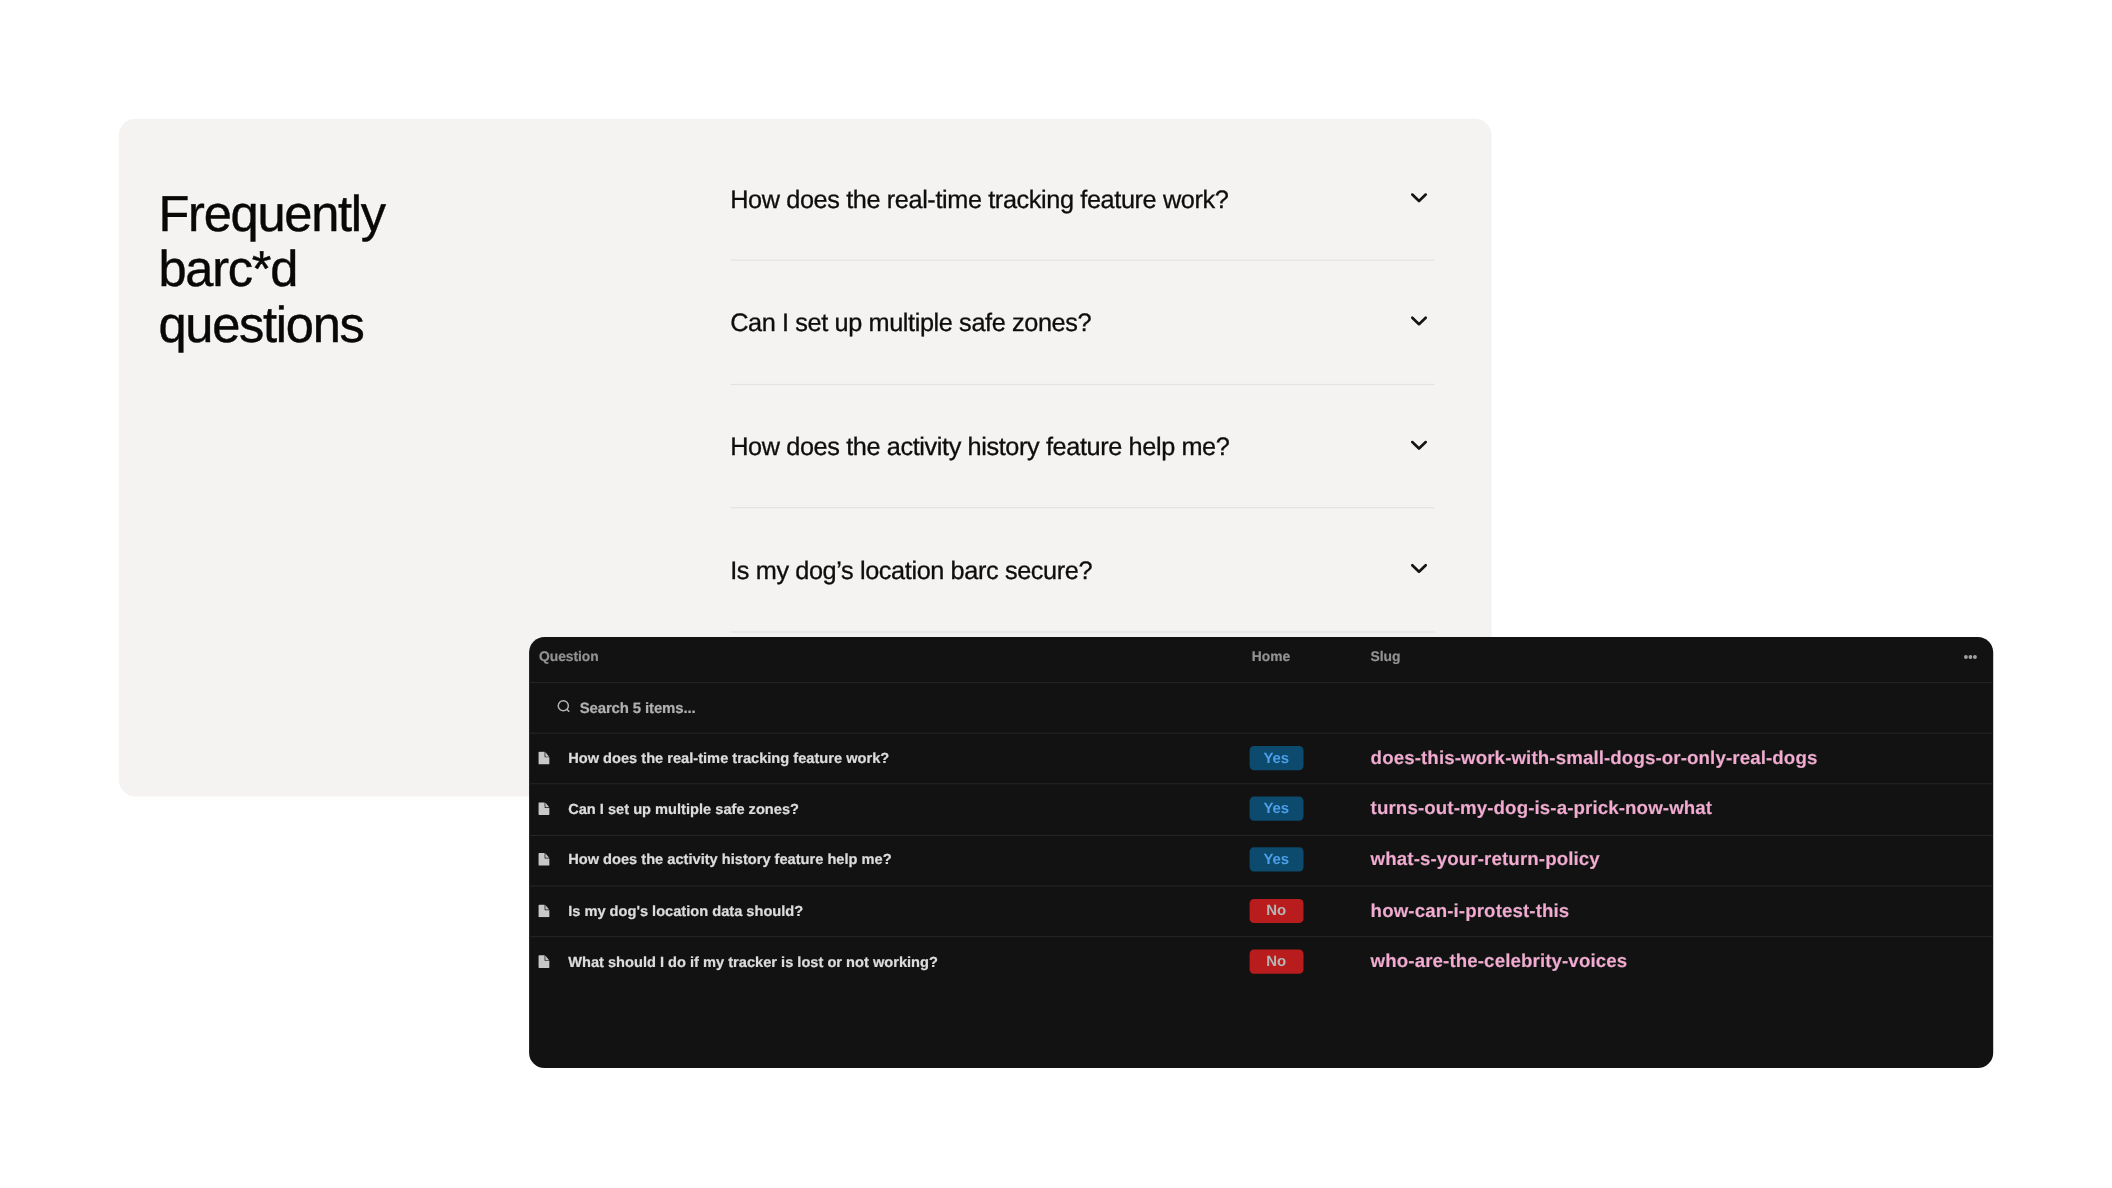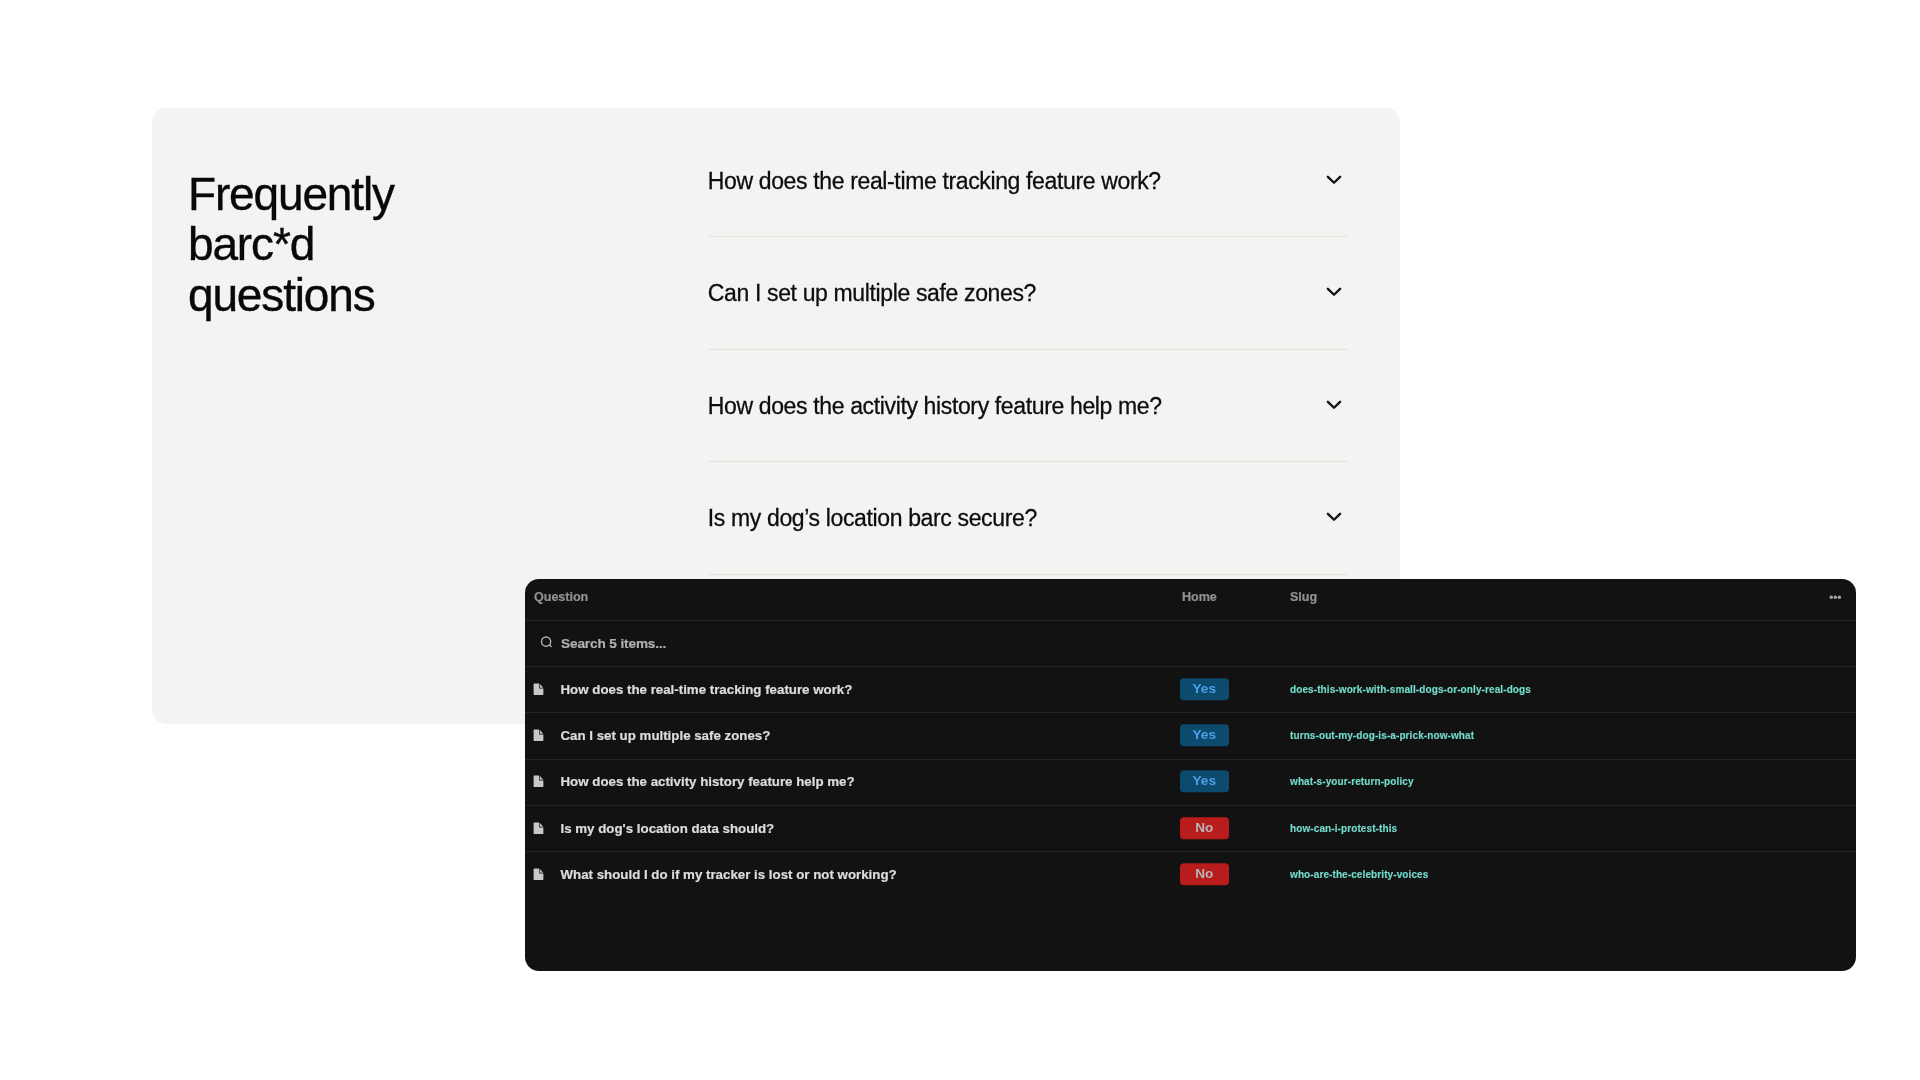--- a/index.html
+++ b/index.html
@@ -1,19 +1,19 @@
 <!DOCTYPE html>
 <html><head>
 <meta charset="utf-8">
 <title>FAQ</title>
 <style>
   * { box-sizing: border-box; margin: 0; padding: 0; }
   html, body { width: 1920px; height: 1080px; background: #ffffff; }
   body { font-family: "Liberation Sans", sans-serif; -webkit-font-smoothing: antialiased; overflow: hidden; }
-  .stage { position: relative; width: 1616px; height: 1080px; background:#fff;margin-left:44px; }
+  .stage { position: relative; width: 1616px; height: 1080px; background:#fff; }
 
   
   .faq-card {
     position: absolute; left: 108px; top: 108px; width: 1248px; height: 616px;
     background: #f4f3f1; border-radius: 15px;
   }
   .faq-heading {
     position: absolute; left: 36px; top: 60.5px; width: 420px;
     font-size: 46px; line-height: 50.7px; letter-spacing: -1.15px;
     color: #080808; font-weight: 400; white-space: pre-line; -webkit-text-stroke: 0.38px #080808;
@@ -29,28 +29,28 @@
     position: absolute; left: 481px; top: 579px; width: 1331px; height: 392px;
     background: #121212; border-radius: 14px; overflow: hidden;
     color: #e9e9e9;
     font-weight: bold;
   }
   .cms-head { position: relative; height: 40.5px; }
   .cms-head .hcell { position: absolute; top: 11.2px; font-size: 12.6px; color: #929292; letter-spacing: -0.04px; -webkit-text-stroke: 0.2px #929292; }
   .cms-dots { position: absolute; left: 1297px; top: 8px; width: 26px; height: 16px; }
   
   .sep { height: 1px; background: #242424; }
-  .cms-search { height: 45.5px; display: flex; align-items: center; padding-left: 14px; }
+  .cms-search { height: 45.5px; display: flex; align-items: center; padding-left: 24px; }
   .s-icon { width: 16px; height: 16px; margin-right: 6px; }
   .s-ph { font-size: 13.6px; color: #b0b0b0; letter-spacing: -0.12px; -webkit-text-stroke: 0.2px #b0b0b0; }
   .row { height: 45.3px; position: relative; }
   .row .c-icon { position: absolute; left: 7.8px; top: 50%; transform: translateY(calc(-50% - 0.8px)); width: 11px; height: 12.6px; }
   .row .c-q { position: absolute; left: 35.5px; top: 50%; transform: translateY(calc(-50% - 0.8px)); font-size: 13.3px; color: #dcdcdc; letter-spacing: 0.0px; -webkit-text-stroke: 0.22px #dcdcdc; }
   .row .c-home { position: absolute; left: 655px; top: 50%; transform: translateY(calc(-50% - 0.8px)); }
-  .row .c-slug { position: absolute; left: 765px; white-space: nowrap; top: 50%; transform: translateY(calc(-50% - 0.8px)); font-size: 10px; color: #5eead4; letter-spacing: 0.1px; -webkit-text-stroke: 0.2px #a2a2a2; }
+  .row .c-slug { position: absolute; left: 765px; white-space: nowrap; top: 50%; transform: translateY(calc(-50% - 0.8px)); font-size: 17px; color: #f9a8d4; letter-spacing: 0.1px; -webkit-text-stroke: 0.2px #a2a2a2; }
   .pill { display: inline-block; border-radius: 4px; font-size: 13.6px; line-height: 22px; height: 22px; text-align: center; width: 48.5px; letter-spacing: 0px; }
   .pill-yes { background: #0c4a6e; color: #4d9fe8; }
   .pill-no { background: #b91c1c; color: #b5b5b5; }
 </style>
 </head>
 <body>
 
 <div class="stage">
 
   <section class="faq-card">

